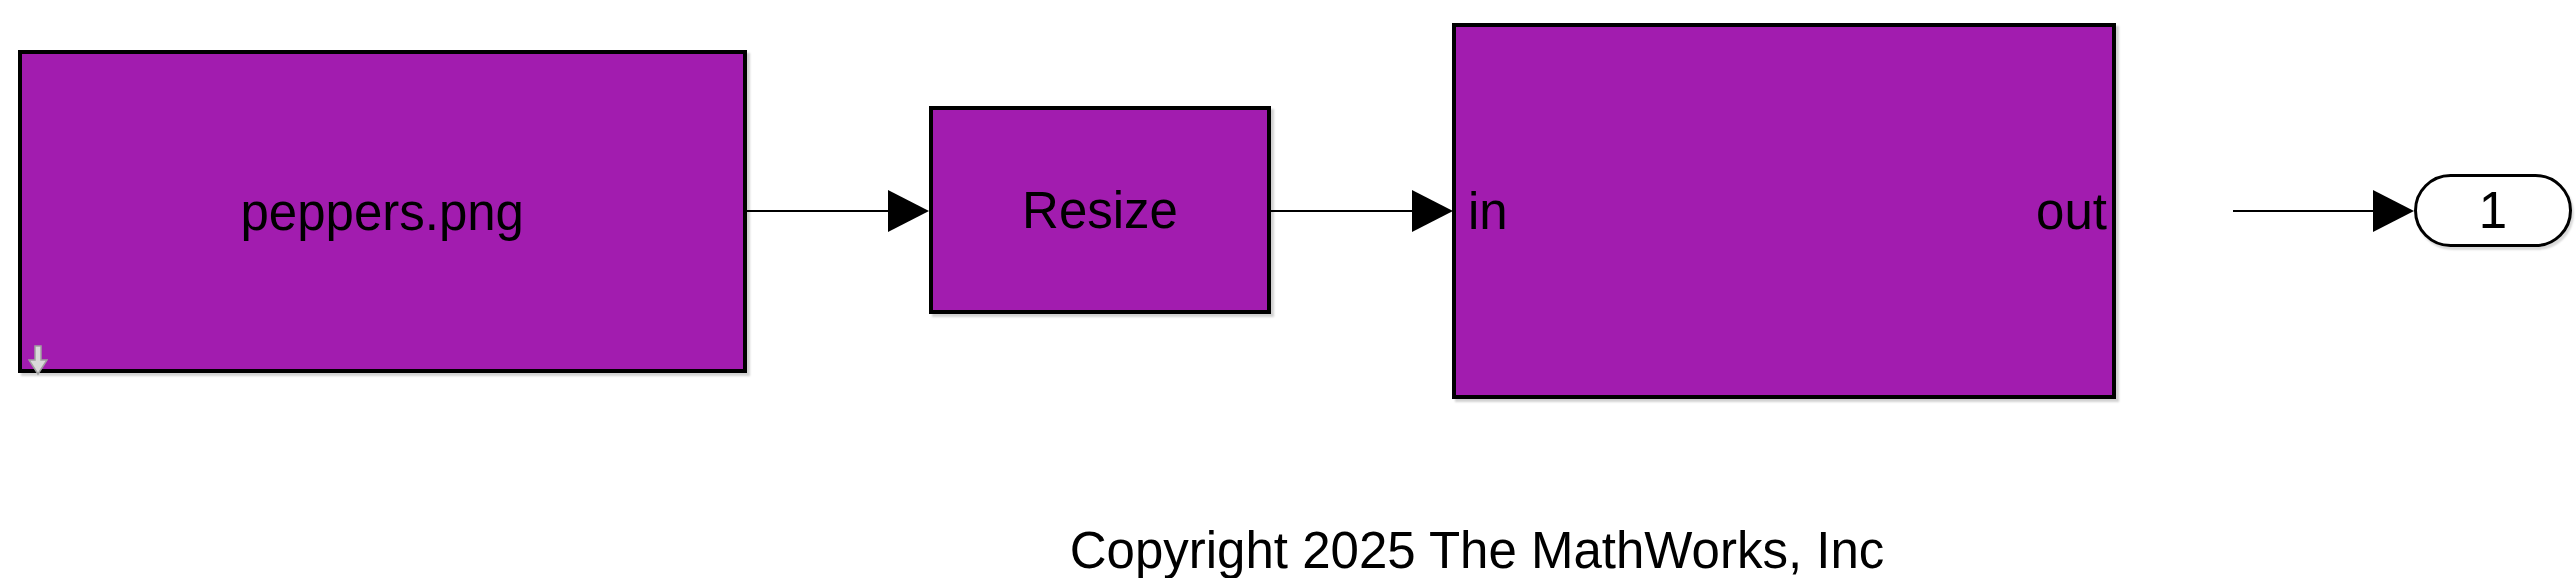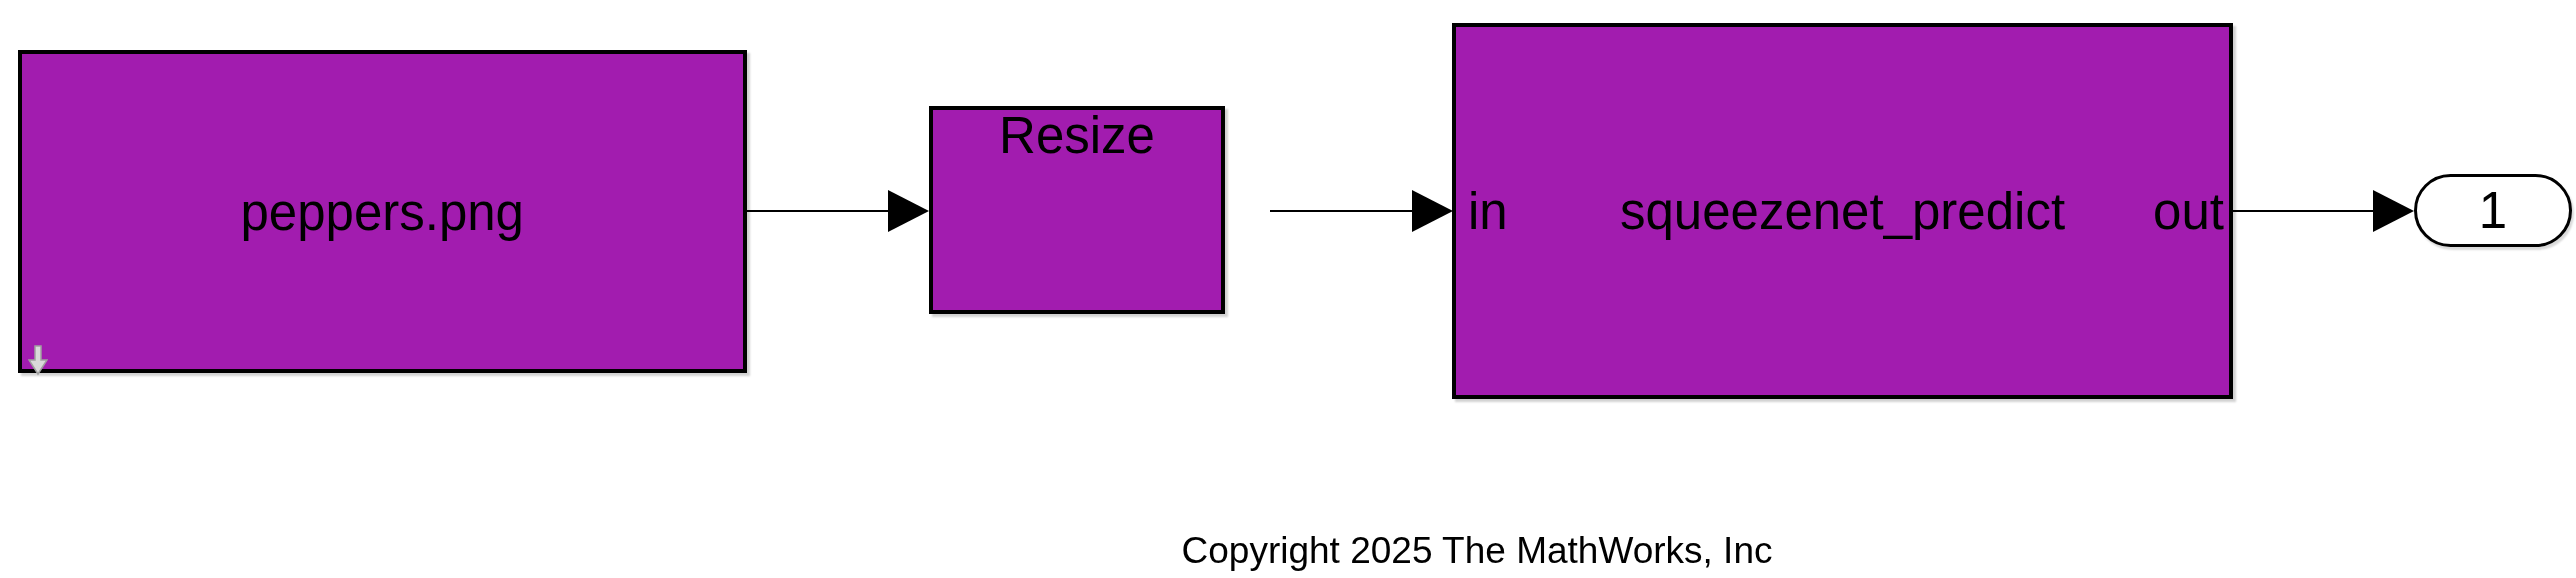--- a/index.html
+++ b/index.html
@@ -49,31 +49,32 @@
     bottom: 3px;
     width: 20px;
     height: 32px;
     display: block;
   }
 
   
   .block-resize {
     left: 929px;
     top: 106px;
-    width: 296px;
+    width: 342px;
     height: 208px;
     display: flex;
+    align-items: center;
     justify-content: center;
   }
 
   
   .block-squeezenet {
     left: 1452px;
     top: 23px;
-    width: 781px;
+    width: 664px;
     height: 376px;
     display: flex;
     align-items: center;
     justify-content: center;
   }
   .block-squeezenet .in-label  { left: 12px; }
   .block-squeezenet .out-label { right: 5px; }
 
   
   .outport {
@@ -117,21 +118,21 @@
   .arrowhead-1 { left: 888px; }
   .arrowhead-2 { left: 1412px; }
   .arrowhead-3 { left: 2373px; }
 
   
   .copyright {
     position: absolute;
     left: 1477px;
     top: 523px;
     transform: translateX(-50%);
-    font-size: 37px;
+    font-size: 51px;
     line-height: 55px;
     white-space: nowrap;
   }
 </style>
 </head>
 <body>
 
 <div class="canvas">
 
   <div class="block block-image">
@@ -148,21 +149,20 @@
 
   <div class="block block-resize">
     <span>Resize</span>
   </div>
 
   <div class="wire wire-2"></div>
   <div class="arrowhead arrowhead-2"></div>
 
   <div class="block block-squeezenet">
     <span class="label-abs in-label">in</span>
-    <span>squeezenet_predict</span>
     <span class="label-abs out-label">out</span>
   </div>
 
   <div class="wire wire-3"></div>
   <div class="arrowhead arrowhead-3"></div>
 
   <div class="outport">
     <span>1</span>
   </div>
 

